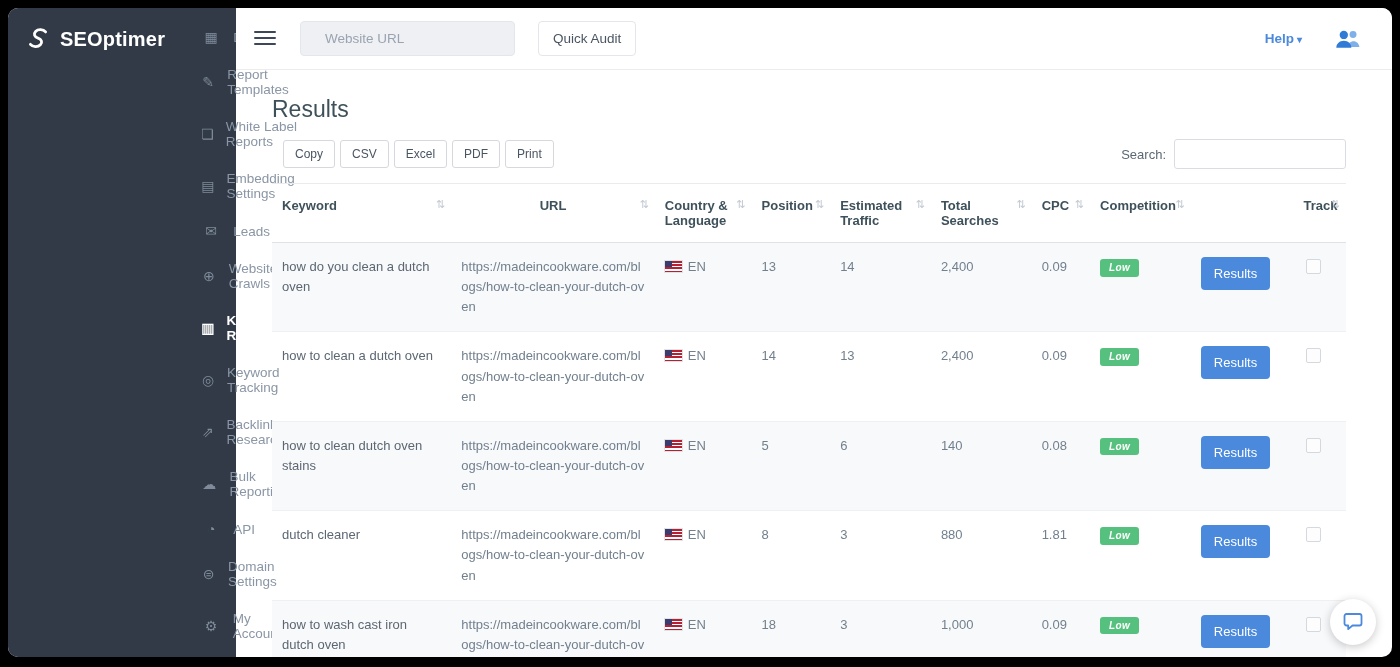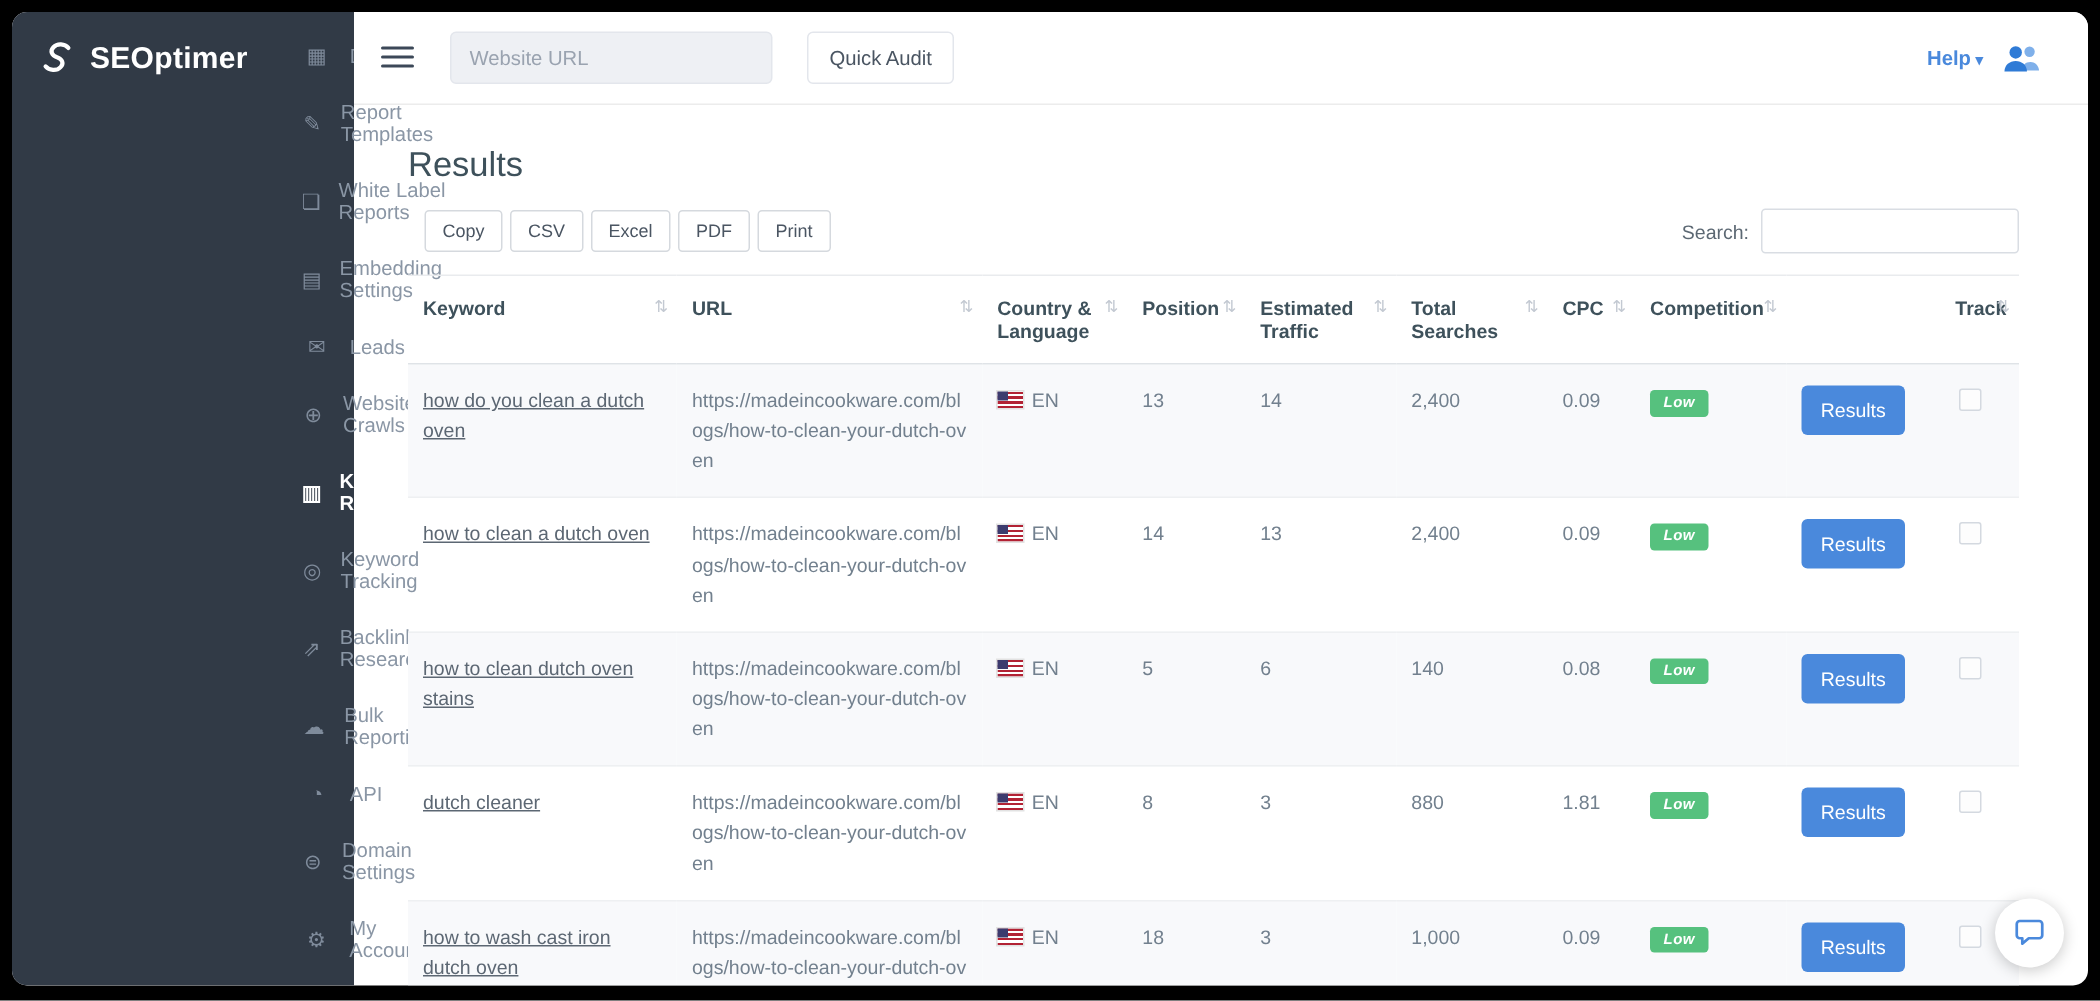--- a/index.html
+++ b/index.html
@@ -25,53 +25,53 @@
   .nav-item.active .nav-icon { color:#ffffff; }
 
   
   .right-pane { flex:1; display:flex; flex-direction:column; min-width:0; }
   .topbar { height:62px; flex-shrink:0; background:#fff; border-bottom:1px solid #ececec;
             display:flex; align-items:center; padding:0 28px 0 18px; }
   .hamburger { width:22px; height:15px; position:relative; cursor:pointer; margin-right:24px; }
   .hamburger span { position:absolute; left:0; width:22px; height:2.4px; background:#3c4858; border-radius:1px; }
   .hamburger span:nth-child(1){top:0;} .hamburger span:nth-child(2){top:6px;} .hamburger span:nth-child(3){top:12px;}
   .url-input { width:215px; height:35px; background:#eef0f4; border:1px solid #e3e6ec; border-radius:4px;
-               padding:0 12px; font-size:13.5px; color:#3c4858; font-family:"Liberation Sans", sans-serif; }
+               padding:0 24px; font-size:13.5px; color:#3c4858; font-family:"Liberation Sans", sans-serif; }
   .url-input::placeholder { color:#9aa3b0; }
   .btn-quick-audit { margin-left:23px; height:35px; padding:0 14px; background:#fff; border:1px solid #e3e6ec;
                border-radius:4px; font-size:13.5px; color:#4a5562; cursor:pointer; font-family:"Liberation Sans", sans-serif; }
-  .topbar-right { margin-left:auto; display:flex; align-items:center; gap:12px;justify-content:center; }
+  .topbar-right { margin-left:auto; display:flex; align-items:center; gap:32px;justify-content:center; }
   .help-link { color:#4a89dc; font-size:13.5px; font-weight:700; cursor:pointer; }
   .help-caret { font-size:10px; margin-left:3px; }
   .users-icon { cursor:pointer; display:flex; align-items:center; }
 
   
   .content { flex:1; overflow:hidden; padding:26px 46px 0 36px; }
   .page-title { font-size:23px; color:#3e515b; font-weight:500; margin:0 0 16px 0; }
   .toolbar { display:flex; align-items:center; margin-bottom:14px; }
   .export-group { display:flex; gap:5px;margin-left:11px; }
   .btn-export { background:#fff; border:1px solid #d5d9de; border-radius:3px; padding:6px 11px;
                 font-size:12px; color:#4a5562; cursor:pointer; font-family:"Liberation Sans", sans-serif; }
   .search-wrap { margin-left:auto; display:flex; align-items:center; gap:8px; font-size:13px; color:#5c6873; }
   .search-input { width:172px; height:30px; border:1px solid #d9dde3; border-radius:3px; padding:0 8px;
                   font-size:13px; color:#3c4858; font-family:"Liberation Sans", sans-serif; }
 
   
   table.results { width:100%; border-collapse:collapse; table-layout:fixed; border-top:1px solid #e9ebee; }
   th { text-align:left; font-size:13px; font-weight:700; color:#3e515b; padding:14px 10px;
        border-bottom:1px solid #dfe3e7; vertical-align:top; position:relative; cursor:pointer; }
   .sort-icon { position:absolute; right:6px; top:14px; color:#c3c9d2; font-size:11px; font-weight:400; }
-  th:nth-child(1){width:178px;} th:nth-child(2){width:202px;} th:nth-child(3){width:96px;}
+  th:nth-child(1){width:178px;} th:nth-child(2){width:202px;text-align:center;} th:nth-child(3){width:96px;}
   th:nth-child(4){width:78px;}  th:nth-child(5){width:100px;} th:nth-child(6){width:100px;}
   th:nth-child(7){width:58px;}  th:nth-child(8){width:100px;} th:nth-child(9){width:102px;}
   th:nth-child(10){width:52px;}
   td { font-size:13px; color:#72808e; padding:14px 10px; vertical-align:top; border-bottom:1px solid #eef0f2;
        line-height:1.55; }
   tbody tr:nth-child(odd) { background:#f8f9fb; }
-  .td-keyword { color:#5c6773;text-decoration:underline; }
+  .td-keyword { color:#5c6773; }
   .td-url { word-break:break-all; }
   .flag { display:inline-block; width:17px; height:11px; margin-right:6px; vertical-align:-1px;
           background:repeating-linear-gradient(180deg,#b22234 0 1.6px,#fff 1.6px 3.2px); position:relative;
           outline:1px solid #e2e2e2; }
   .flag::before { content:""; position:absolute; left:0; top:0; width:7px; height:6px; background:#3c3b6e; }
   .badge { display:inline-block; padding:1px 9px; border-radius:3px; font-size:10px; font-weight:700;
            color:#fff; letter-spacing:.3px;font-style:italic; }
   .badge-low { background:#56c17e; }
   .btn-results { background:#4a89dc; color:#fff; border:none; border-radius:4px; padding:9px 13px;
                  font-size:13px; cursor:pointer; font-family:"Liberation Sans", sans-serif; }

